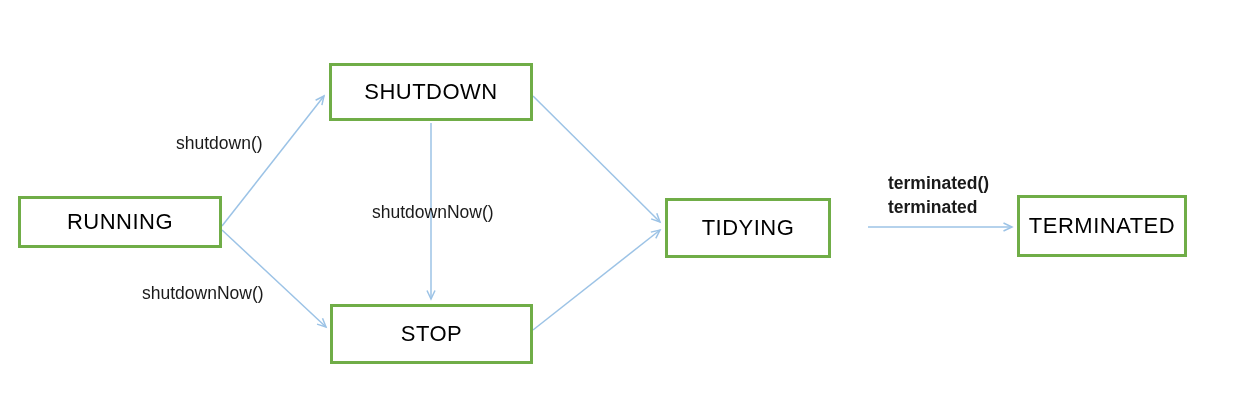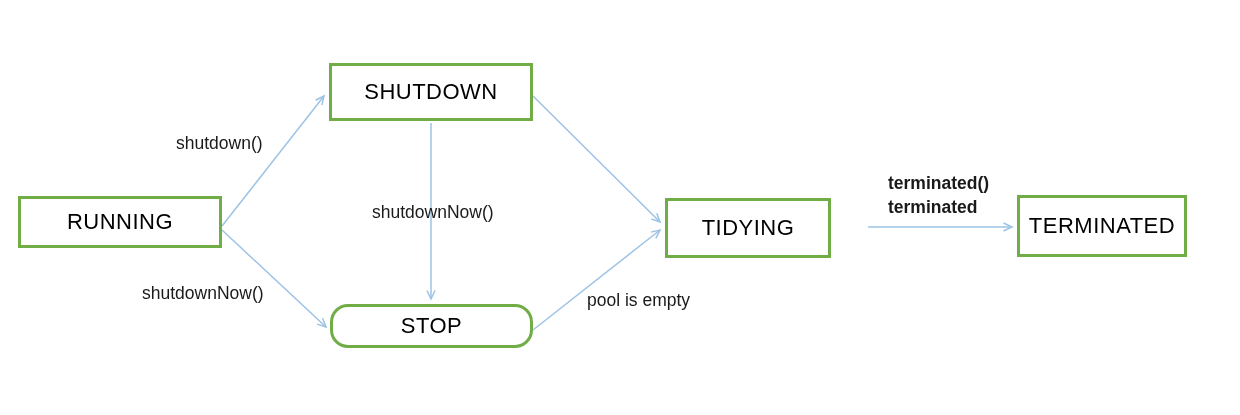--- a/index.html
+++ b/index.html
@@ -16,21 +16,21 @@
     border:3px solid #70ad47;
     background:#ffffff;
     display:flex;align-items:center;justify-content:center;
     color:#000000;
     font-size:22px;
     letter-spacing:0.5px;
   }
   .state-box span{white-space:nowrap;}
   #box-running   {left:18px;  top:196px; width:204px; height:52px;}
   #box-shutdown  {left:329px; top:63px;  width:204px; height:58px;}
-  #box-stop      {left:330px; top:304px; width:203px; height:44px;border-radius:18px;}
+  #box-stop      {left:330px; top:304px; width:203px; height:60px;}
   #box-tidying   {left:665px; top:198px; width:166px; height:60px;}
   #box-terminated{left:1017px;top:195px; width:170px; height:62px;}
 
   #edges{position:absolute;left:0;top:0;width:1240px;height:415px;}
 
   .edge-label{
     position:absolute;
     color:#1a1a1a;
     font-size:17.5px;
     line-height:23px;
@@ -85,21 +85,18 @@
     <span>shutdown()</span>
   </div>
   <div class="edge-label" id="lbl-shutdownnow-low">
     <span>shutdownNow()</span>
   </div>
   <div class="edge-label" id="lbl-shutdownnow-mid">
     <span>shutdownNow()</span>
   </div>
   <div class="edge-label" id="lbl-both-empty">
   </div>
-  <div class="edge-label" id="lbl-pool-empty">
-    <span>pool is empty</span>
-  </div>
   <div class="edge-label" id="lbl-terminated">
     <span>terminated()</span>
     <span>terminated</span>
   </div>
 
 </div>
 
 </body></html>

